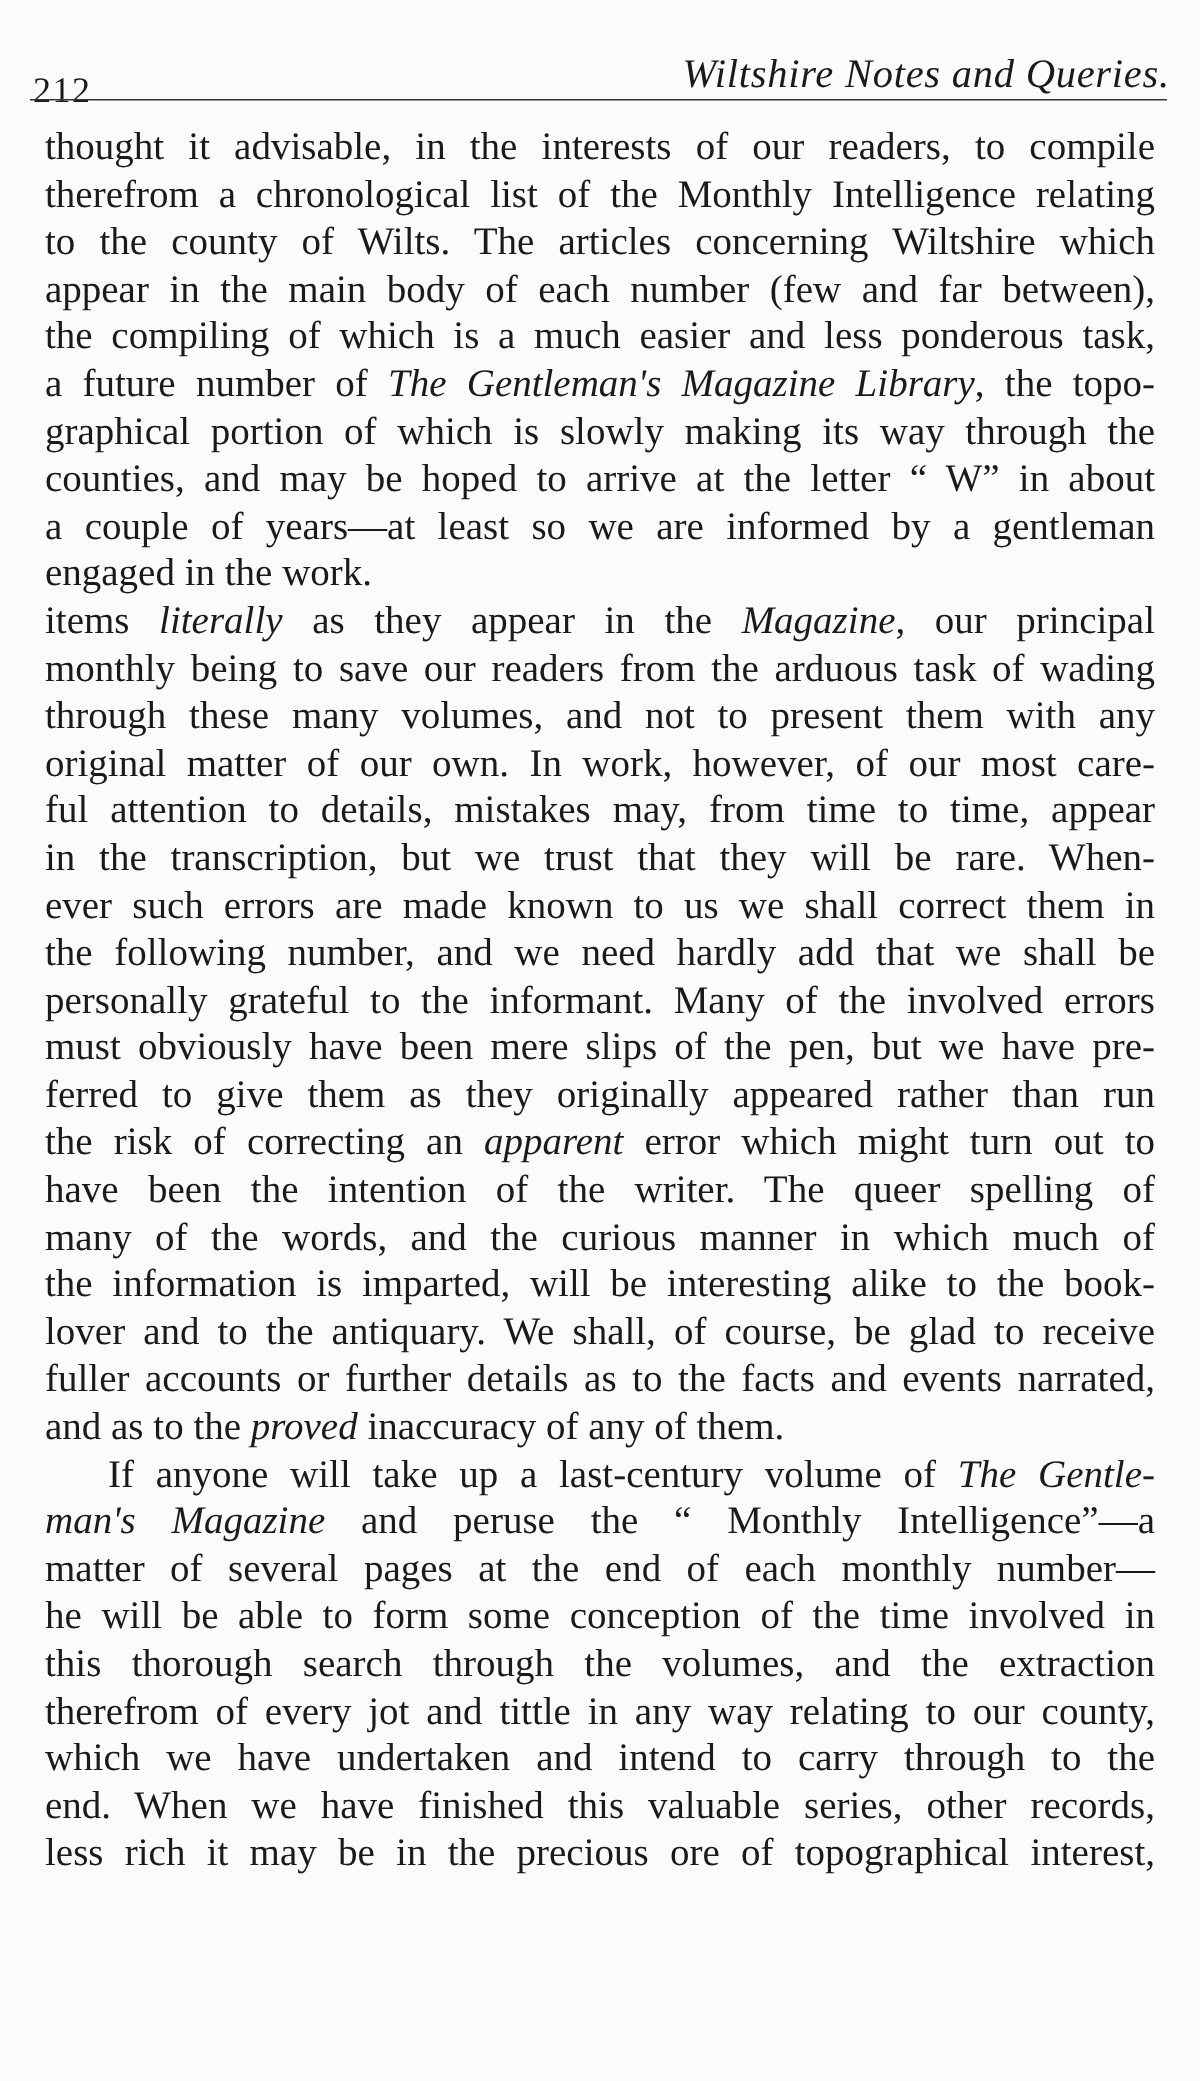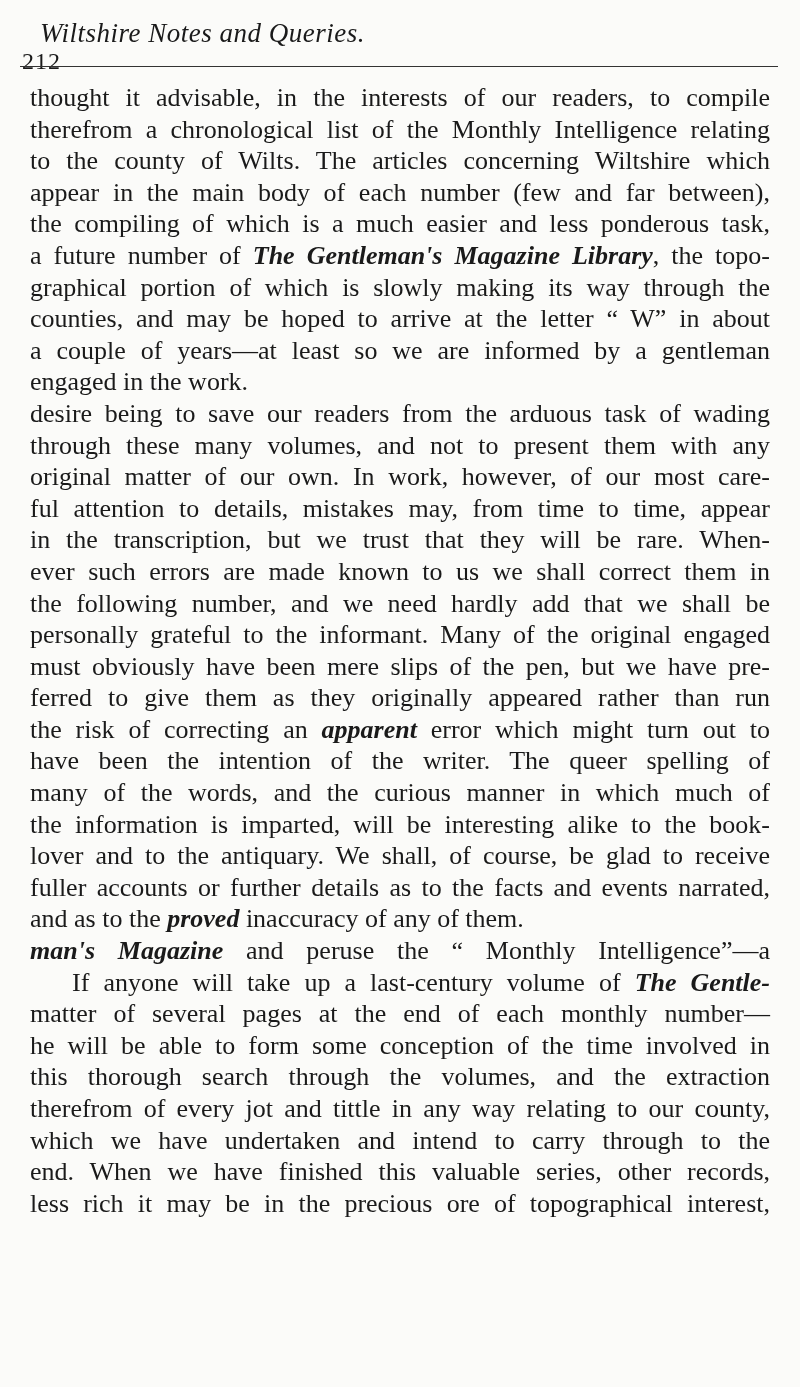--- a/index.html
+++ b/index.html
@@ -1,29 +1,29 @@
 <!DOCTYPE html>
 <html><head>
 <meta charset="utf-8">
 <style>
   html, body { margin: 0; padding: 0; background: #fbfbf9; }
   body { width: 800px; height: 1387px; position: relative; overflow: hidden;
          font-family: "Liberation Serif", "DejaVu Serif", serif; color: #1a1a1a; }
   .header { position: absolute; left: 20px; top: 16px; width: 760px; height: 40px; }
   .page-num { position: absolute; left: 2px; top: 4px; font-size: 24px; letter-spacing: 1px; margin-top: 28px; }
-  .running-title { position: absolute; left: 0; right: 0; top: 2px; text-align: left;
+  .running-title { position: absolute; left: 0; right: 0; top: 18px; text-align: right;
                    font-style: italic; font-size: 27px; padding-left: 20px; letter-spacing: 0.5px; }
   .rule { position: absolute; left: 20px; top: 66px; width: 758px; height: 0;
           border-top: 1.5px solid #333; }
   .body-text { position: absolute; left: 30px; top: 82px; width: 740px; }
   .line { height: 31.6px; font-size: 26px; line-height: 31.6px; white-space: nowrap;
           text-align: justify; text-align-last: justify; }
   .line.indent { padding-left: 42px; }
   .line.last { text-align-last: left; }
-  .it { font-style: italic; font-weight: bold; }
+  .it { font-style: italic; }
 </style>
 </head>
 <body>
 
 <div class="header">
   <span class="page-num">212</span>
   <div class="running-title">Wiltshire Notes and Queries.</div>
 </div>
 <div class="rule"></div>
 
@@ -31,39 +31,40 @@
     <div class="line"><span>thought it advisable, in the interests of our readers, to compile</span></div>
     <div class="line"><span>therefrom a chronological list of the Monthly Intelligence relating</span></div>
     <div class="line"><span>to the county of Wilts.  The articles concerning Wiltshire which</span></div>
     <div class="line"><span>appear in the main body of each number (few and far between),</span></div>
     <div class="line"><span>the compiling of which is a much easier and less ponderous task,</span></div>
     <div class="line"><span>a future number of </span><span class="it">The Gentleman's Magazine Library</span><span>, the topo-</span></div>
     <div class="line"><span>graphical portion of which is slowly making its way through the</span></div>
     <div class="line"><span>counties, and may be hoped to arrive at the letter “ W” in about</span></div>
     <div class="line"><span>a couple of years—at least so we are informed by a gentleman</span></div>
     <div class="line last"><span>engaged in the work.</span></div>
-    <div class="line"><span>desire being to save our readers from the arduous task of wading</span></div>
+    <div class="line"><span>items </span><span class="it">literally</span><span> as they appear in the </span><span class="it">Magazine</span><span>, our principal</span></div>
+    <div class="line"><span>monthly being to save our readers from the arduous task of wading</span></div>
     <div class="line"><span>through these many volumes, and not to present them with any</span></div>
     <div class="line"><span>original matter of our own.  In work, however, of our most care-</span></div>
     <div class="line"><span>ful attention to details, mistakes may, from time to time, appear</span></div>
     <div class="line"><span>in the transcription, but we trust that they will be rare.  When-</span></div>
     <div class="line"><span>ever such errors are made known to us we shall correct them in</span></div>
     <div class="line"><span>the following number, and we need hardly add that we shall be</span></div>
-    <div class="line"><span>personally grateful to the informant.  Many of the original engaged</span></div>
+    <div class="line"><span>personally grateful to the informant.  Many of the involved errors</span></div>
     <div class="line"><span>must obviously have been mere slips of the pen, but we have pre-</span></div>
     <div class="line"><span>ferred to give them as they originally appeared rather than run</span></div>
     <div class="line"><span>the risk of correcting an </span><span class="it">apparent</span><span> error which might turn out to</span></div>
     <div class="line"><span>have been the intention of the writer.  The queer spelling of</span></div>
     <div class="line"><span>many of the words, and the curious manner in which much of</span></div>
     <div class="line"><span>the information is imparted, will be interesting alike to the book-</span></div>
     <div class="line"><span>lover and to the antiquary.  We shall, of course, be glad to receive</span></div>
     <div class="line"><span>fuller accounts or further details as to the facts and events narrated,</span></div>
     <div class="line last"><span>and as to the </span><span class="it">proved</span><span> inaccuracy of any of them.</span></div>
+    <div class="line indent"><span>If anyone will take up a last-century volume of </span><span class="it">The Gentle-</span></div>
     <div class="line"><span class="it">man's Magazine</span><span> and peruse the “ Monthly Intelligence”—a</span></div>
-    <div class="line indent"><span>If anyone will take up a last-century volume of </span><span class="it">The Gentle-</span></div>
     <div class="line"><span>matter of several pages at the end of each monthly number—</span></div>
     <div class="line"><span>he will be able to form some conception of the time involved in</span></div>
     <div class="line"><span>this thorough search through the volumes, and the extraction</span></div>
     <div class="line"><span>therefrom of every jot and tittle in any way relating to our county,</span></div>
     <div class="line"><span>which we have undertaken and intend to carry through to the</span></div>
     <div class="line"><span>end.  When we have finished this valuable series, other records,</span></div>
     <div class="line"><span>less rich it may be in the precious ore of topographical interest,</span></div>
   </div>
 
 </body></html>

